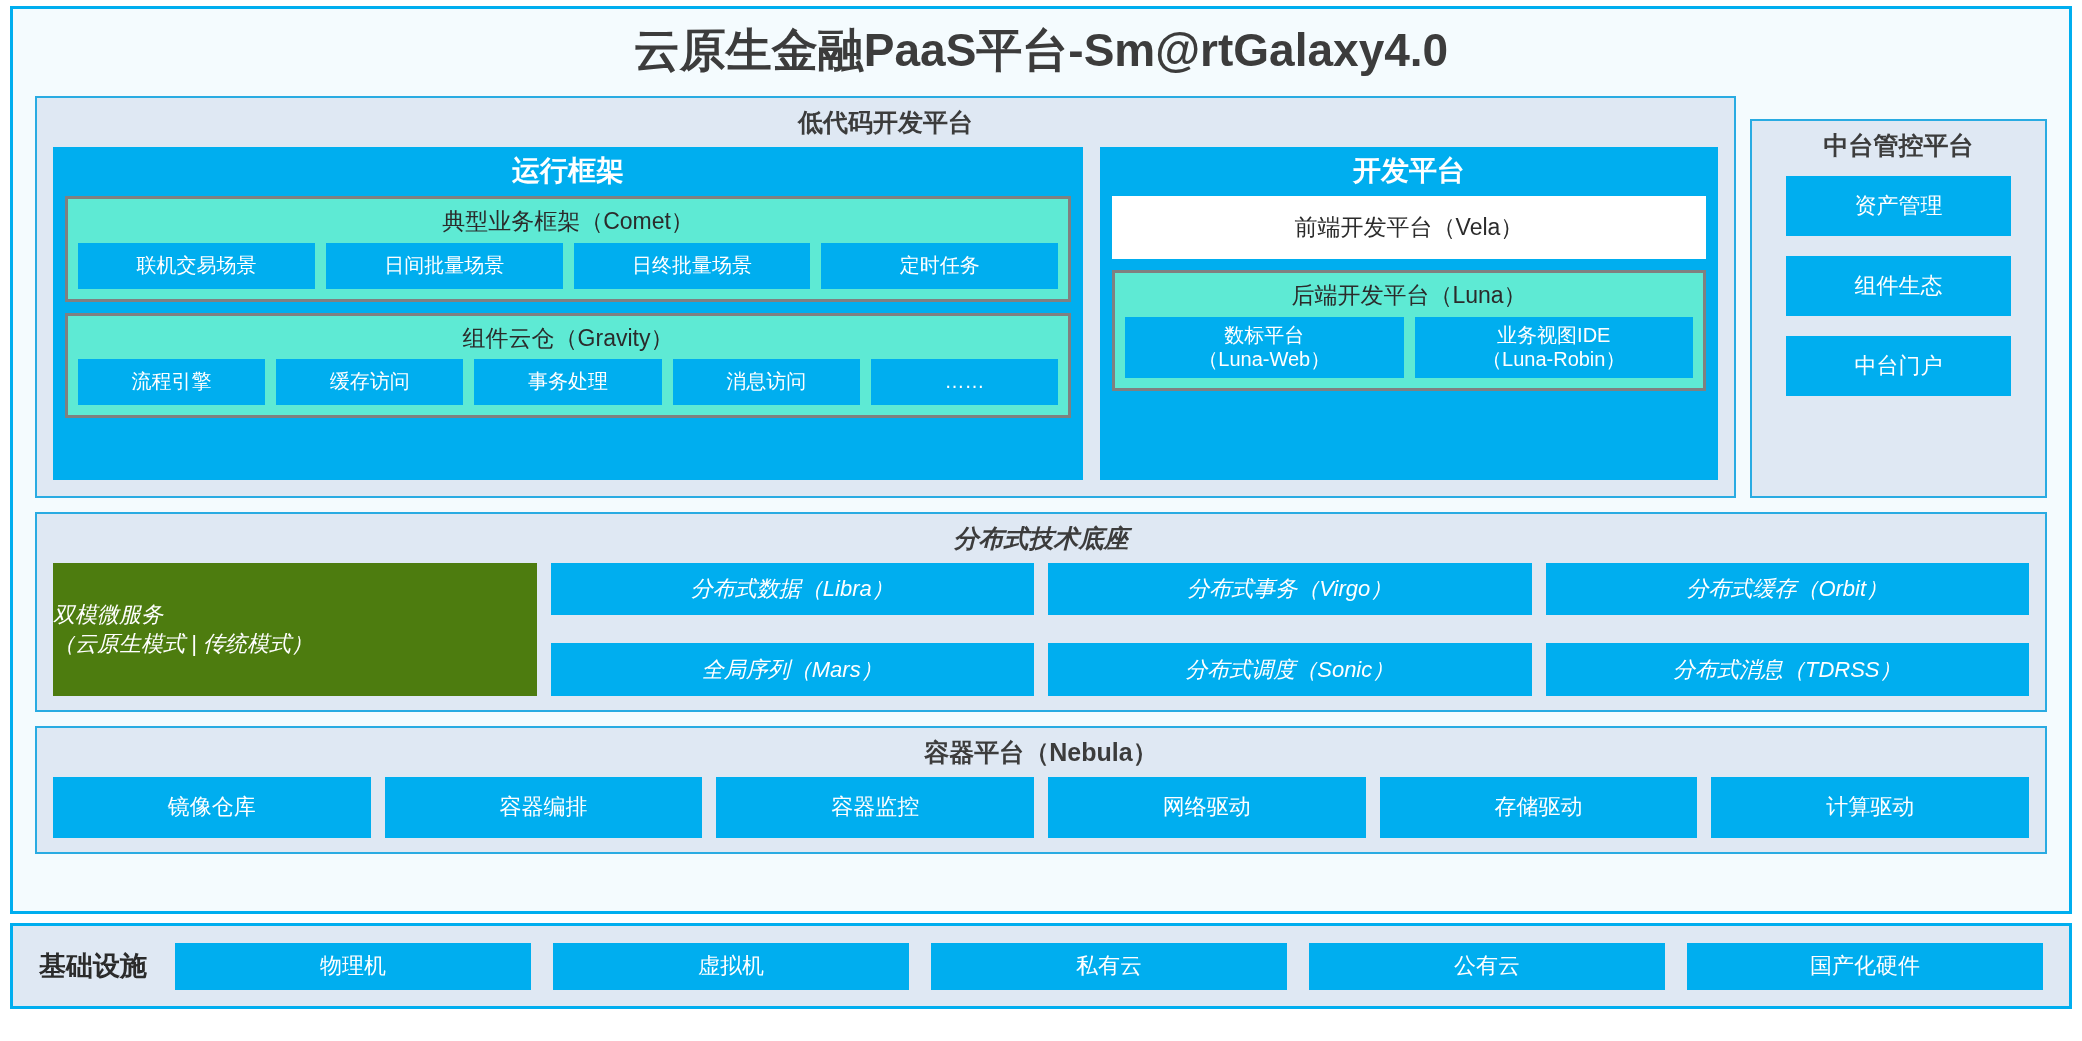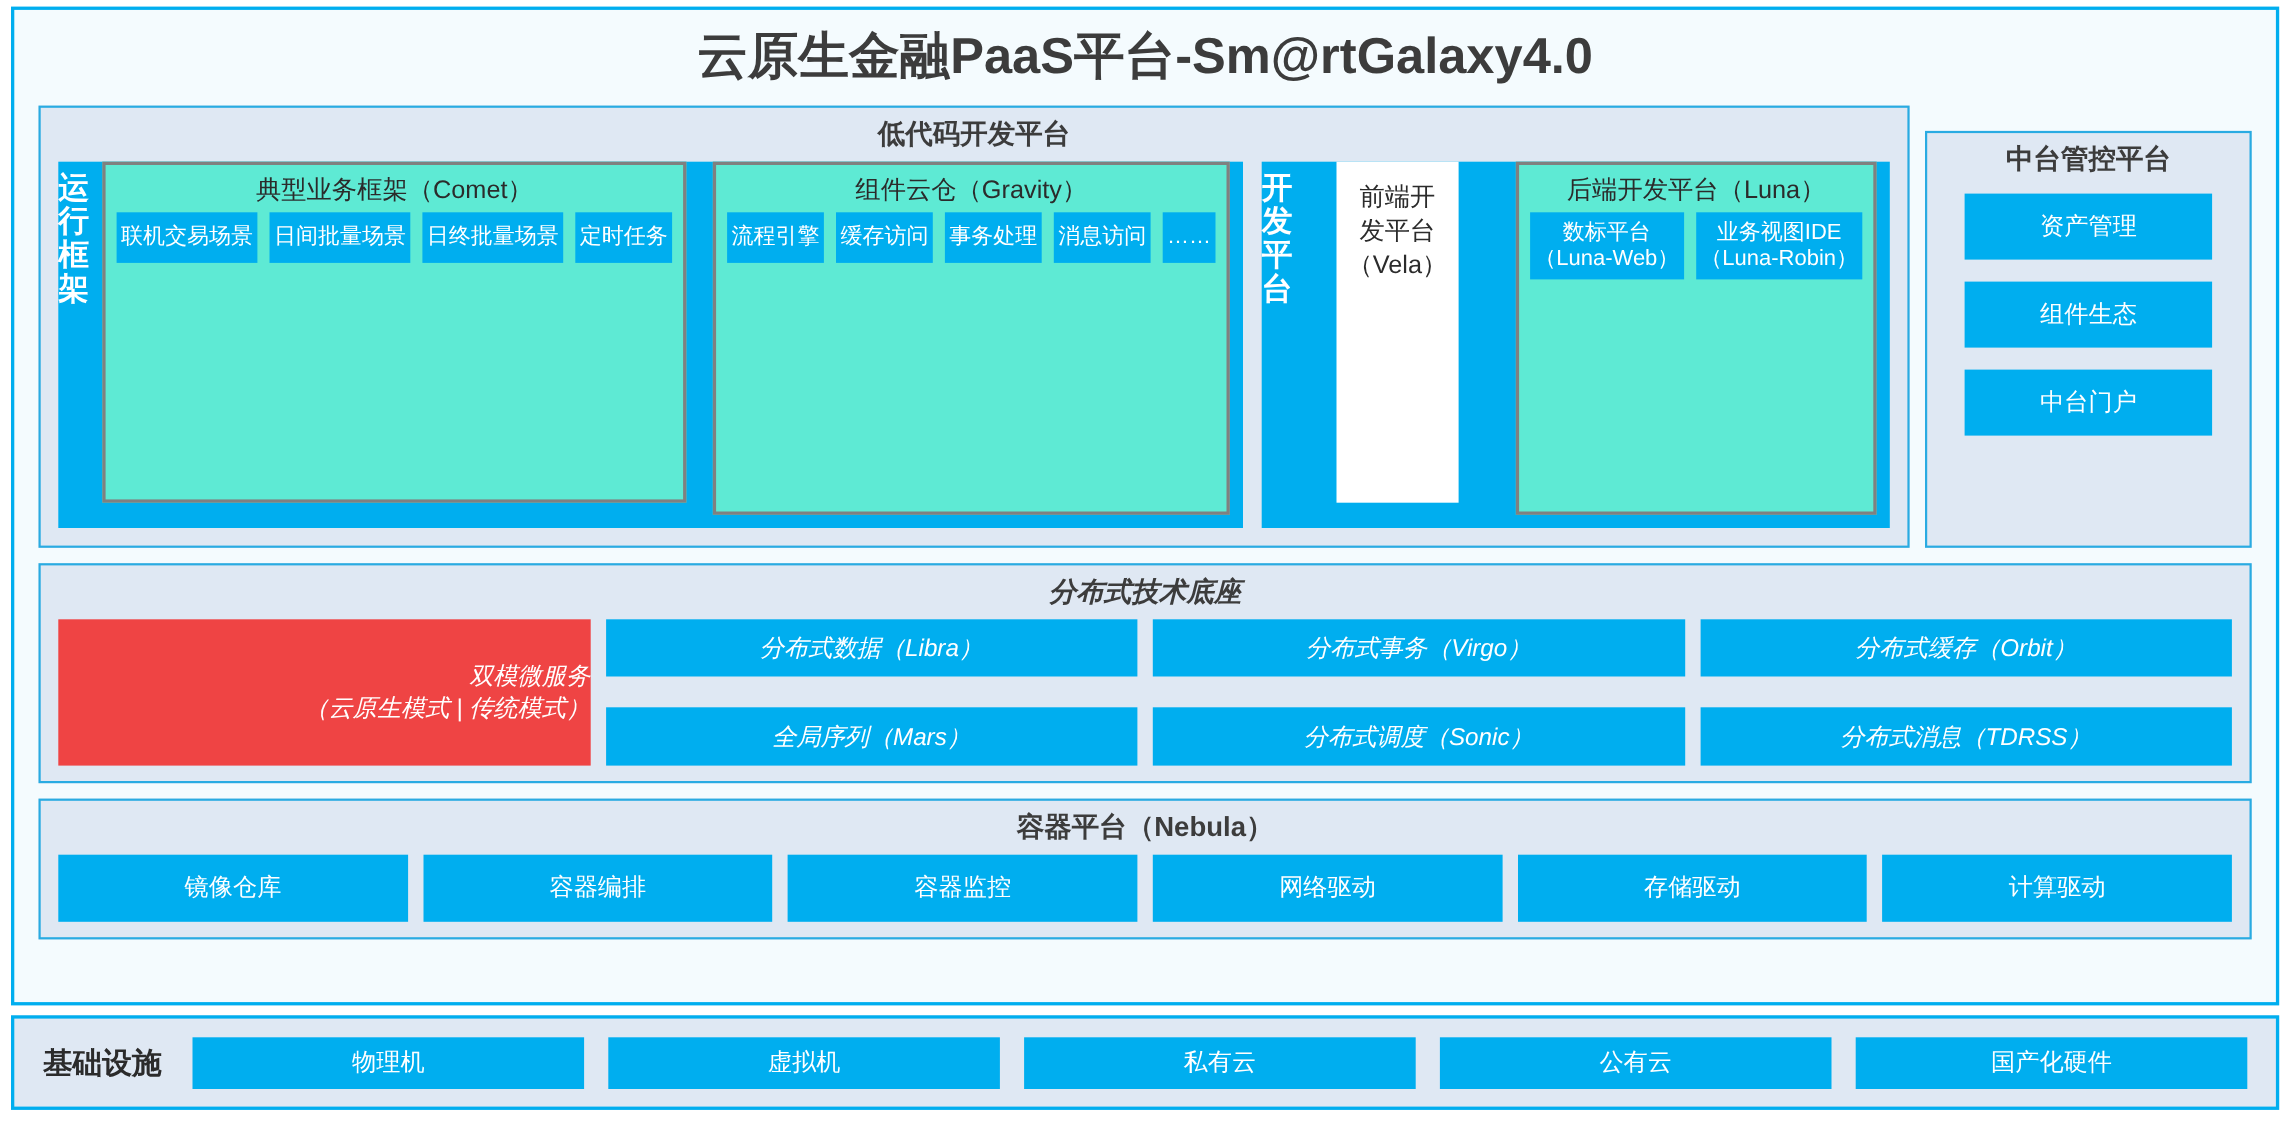--- a/index.html
+++ b/index.html
@@ -84,21 +84,21 @@
     gap: 17px;
     padding: 0 16px 16px 16px;
     flex: 1 1 auto;
     min-height: 0;
   }
 
   
   .blue-group {
     background: #00AEEF;
     display: flex;
-    flex-direction: row;
+    flex-direction: column;
     padding: 0 0 12px 0;
     box-sizing: border-box;
   }
   .blue-group-title {
     text-align: center;
     color: #ffffff;
     font-size: 28px;
     font-weight: 700;
     padding: 9px 0 10px 0;
     line-height: 1.1;
@@ -130,21 +130,21 @@
     padding: 11px 4px;
     flex: 1 1 0;
     line-height: 1.18;
     box-sizing: border-box;
     white-space: nowrap;
   }
   .chip.two-line { padding: 7px 4px; }
 
   
   #runtime-group { flex: 1 1 62.5%; }
-  #devplat-group { flex: 1 1 37.5%; gap: 28px; }
+  #devplat-group { flex: 1 1 37.5%; }
 
   #vela-box {
     background: #ffffff;
     border: none;
     box-sizing: border-box;
     margin: 0 12px 11px 12px;
     padding: 16px 10px;
     text-align: center;
     font-size: 23px;
     color: #2b2b2b;
@@ -185,26 +185,26 @@
   }
   #base-body {
     display: flex;
     gap: 14px;
     padding: 0 16px 14px 16px;
     flex: 1 1 auto;
     min-height: 0;
   }
   #base-first {
     flex: 1 1 0;
-    background: #ef4444;
+    background: #4d7c0f;
     color: #ffffff;
     font-size: 22px;
     display: flex;
     flex-direction: column;
-    align-items: flex-end;
+    align-items: flex-start;
     justify-content: center;
     text-align: center;
     line-height: 1.32;
   }
   .base-col {
     flex: 1 1 0;
     display: flex;
     flex-direction: column;
     gap: 28px;
   }

